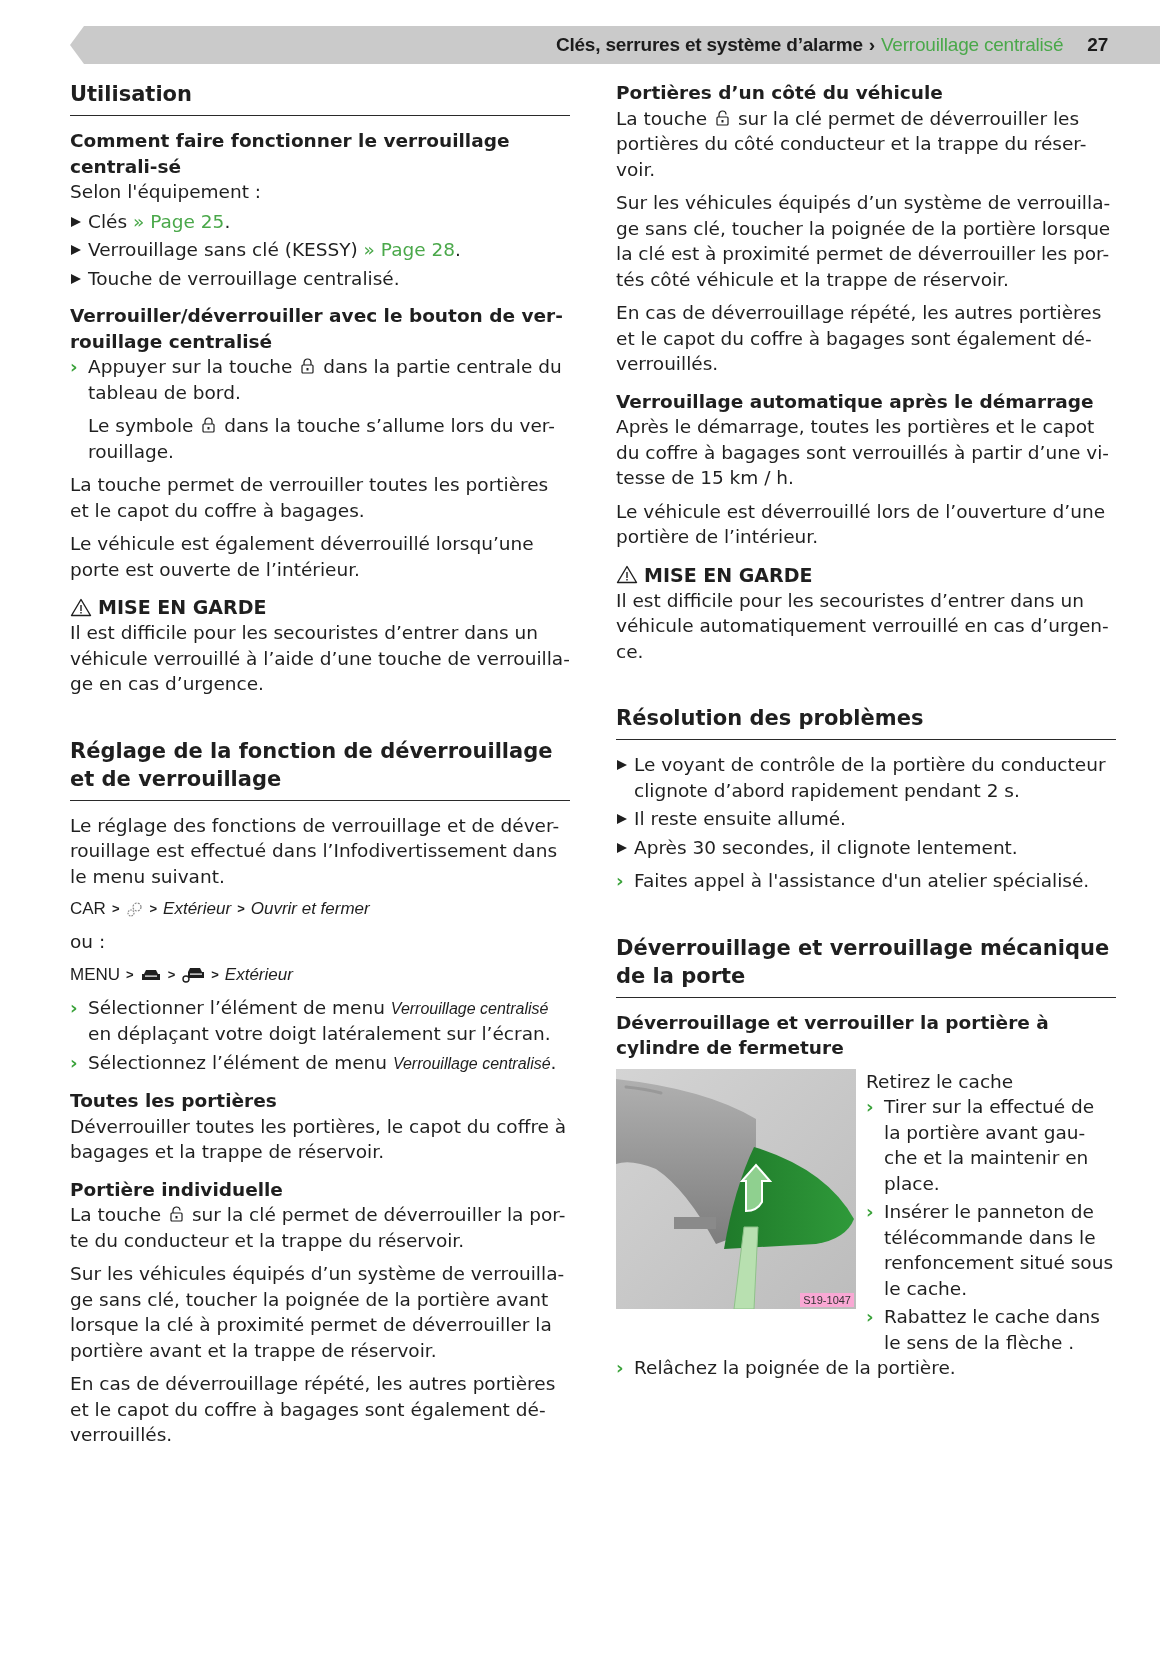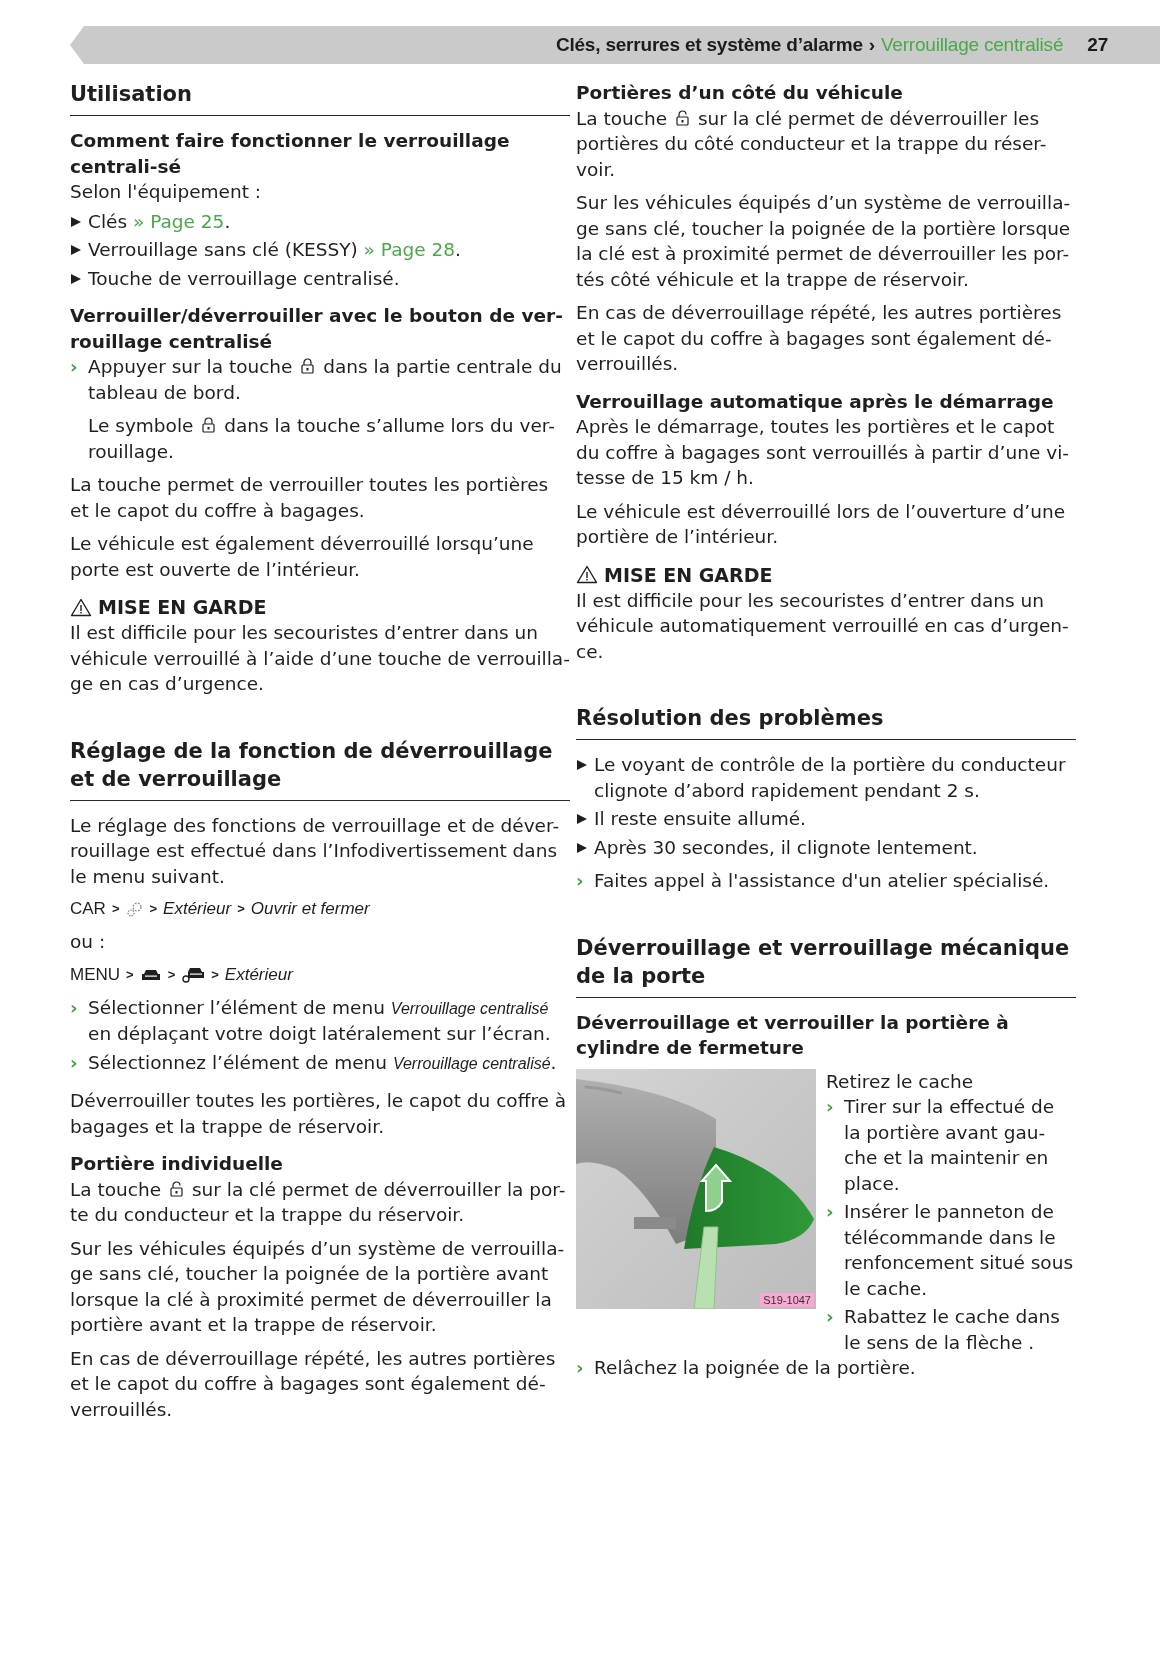--- a/index.html
+++ b/index.html
@@ -14,21 +14,21 @@
   }
   .header-text {
     position: absolute; right: 58px; top: 33px; height: 24px;
     font-family: "Liberation Sans", sans-serif; font-size: 19px; font-weight: bold;
     color: #1c1c1c; display: flex; align-items: center; gap: 6px; letter-spacing: -0.2px;
   }
   .header-text .crumb-current { color: #4aa84a; font-weight: normal; }
   .header-text .page-num { margin-left: 18px; }
   .col { position: absolute; top: 80px; width: 500px; }
   .col.left { left: 70px; }
-  .col.right { left: 576px; }
+  .col.right { left: 616px; }
   .col p, .col li, .col .txt { font-size: 18.5px; line-height: 25.5px; margin: 0; }
   .sec-title {
     font-size: 21px; font-weight: bold; line-height: 28px; margin: 0;
     padding-bottom: 7px; border-bottom: 1.5px solid #2a2a2a;
   }
   .sub-title { font-size: 18.5px; font-weight: bold; line-height: 25.5px; margin: 0; }
   .gap-s { height: 8px; }
   .gap-m { height: 12px; }
   .gap-l { height: 40px; }
   ul.tri, ul.chev { list-style: none; padding: 0; margin: 0; }
@@ -163,20 +163,21 @@
       <span class="ital-small">Verrouillage centralisé</span>
       <span>en déplaçant votre doigt latéralement sur l’écran.</span>
     </li>
     <li>
       <span class="chev-mark">›</span>
       <span>Sélectionnez l’élément de menu</span>
       <span class="ital-small">Verrouillage centralisé</span><span>.</span>
     </li>
   </ul>
   <div class="gap-m"></div>
+  <h3 class="sub-title">Toutes les portières</h3>
   <p>Déverrouiller toutes les portières, le capot du coffre à bagages et la trappe de réservoir.</p>
   <div class="gap-m"></div>
   <h3 class="sub-title">Portière individuelle</h3>
   <p>
     <span>La touche</span>
     <svg class="lock-ico" width="13" height="16" viewBox="0 0 13 16">
         <path d="M3 7 V4.5 a3.5 3.5 0 0 1 7 0" fill="none" stroke="#1f1f1f" stroke-width="1.2"></path>
         <rect x="1" y="7" width="11" height="8" rx="1" fill="none" stroke="#1f1f1f" stroke-width="1.2"></rect>
         <rect x="5.5" y="10" width="2" height="2.5" fill="#1f1f1f"></rect>
       </svg>

